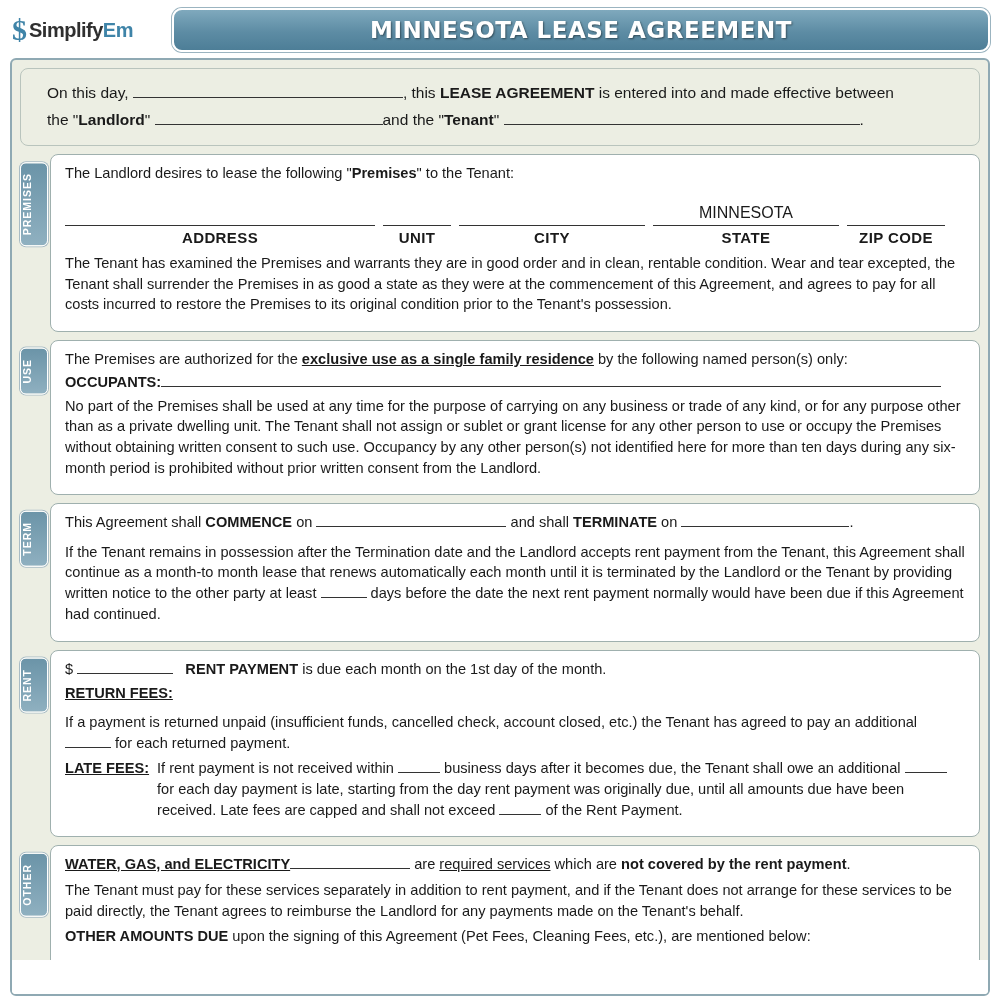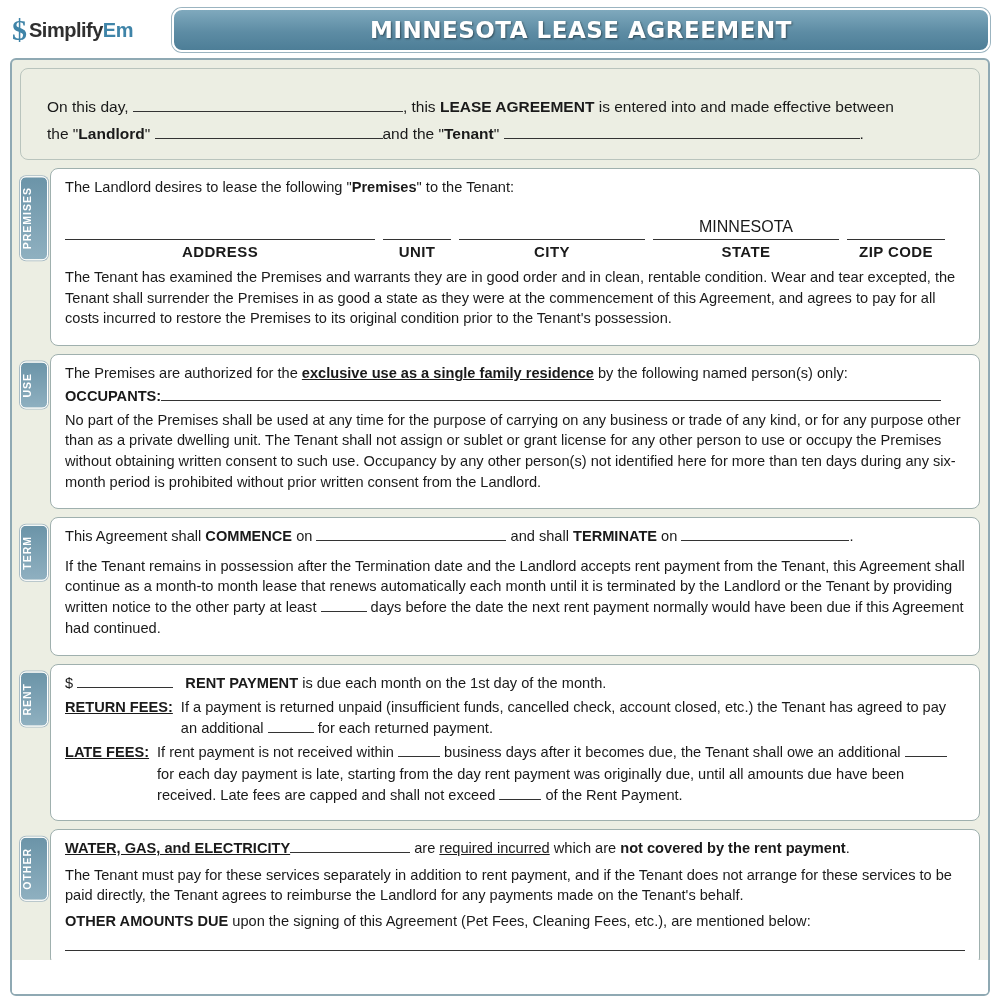--- a/index.html
+++ b/index.html
@@ -81,21 +81,21 @@
     padding: 8px 8px 0 8px;
     height: 938px;
     box-sizing: border-box;
     overflow: hidden;
   }
 
   .intro {
     background: #eceee3;
     border: 1px solid #b9c4bd;
     border-radius: 8px;
-    padding: 24px 14px 12px 26px;
+    padding: 10px 14px 12px 26px;
     font-size: 15.5px;
     line-height: 1.75;
     margin-bottom: 8px;
   }
 
   .section-wrap {
     position: relative;
     margin-bottom: 8px;
     padding-left: 30px;
   }
@@ -239,36 +239,36 @@
     </div>
 
     <div class="section-wrap">
       <div class="tab">RENT</div>
       <div class="panel">
         <p style="margin-bottom:3px;">
           <span>$</span>
           <span class="fill" style="width:96px;"></span>
           &nbsp;&nbsp;<b>RENT PAYMENT</b><span> is due each month on the 1st day of the month.</span>
         </p>
-        <div class="rent-row" style="margin-bottom:3px;">
+        <div class="rent-row" style="margin-bottom:3px;flex-direction:column;">
           <span class="rent-label">RETURN FEES:</span>
           <span class="rent-text"><span>If a payment is returned unpaid (insufficient funds, cancelled check, account closed, etc.) the Tenant has agreed to pay an additional </span><span class="fill" style="width:46px;"></span><span> for each returned payment.</span></span>
         </div>
         <div class="rent-row">
           <span class="rent-label">LATE FEES:</span>
           <span class="rent-text"><span>If rent payment is not received within </span><span class="fill" style="width:42px;"></span><span> business days after it becomes due, the Tenant shall owe an additional </span><span class="fill" style="width:42px;"></span><span> for each day payment is late, starting from the day rent payment was originally due, until all amounts due have been received.  Late fees are capped and shall not exceed </span><span class="fill" style="width:42px;"></span><span> of the Rent Payment.</span></span>
         </div>
       </div>
     </div>
 
     <div class="section-wrap">
       <div class="tab">OTHER</div>
       <div class="panel">
         <p style="margin-bottom:5px;">
-          <b><u>WATER, GAS, and ELECTRICITY</u></b><span class="fill" style="width:120px;"></span><span> are </span><u>required incurred</u><span> which are </span><b>not covered by the rent payment</b><span>.</span>
+          <b><u>WATER, GAS, and ELECTRICITY</u></b><span class="fill" style="width:120px;"></span><span> are </span><u>required services</u><span> which are </span><b>not covered by the rent payment</b><span>.</span>
         </p>
         <p class="tight" style="margin-bottom:5px;">The Tenant must pay for these services separately in addition to rent payment, and if the Tenant does not arrange for these services to be paid directly, the Tenant agrees to reimburse the Landlord for any payments made on the Tenant's behalf.</p>
         <p style="margin-bottom:4px;"><b>OTHER AMOUNTS DUE</b><span> upon the signing of this Agreement (Pet Fees, Cleaning Fees, etc.), are mentioned below:</span></p>
         <div style="border-bottom:1px solid #333; height:14px;"></div>
       </div>
     </div>
 
     <div class="section-wrap">
       <div class="tab">DEPOSIT</div>
       <div class="panel">

